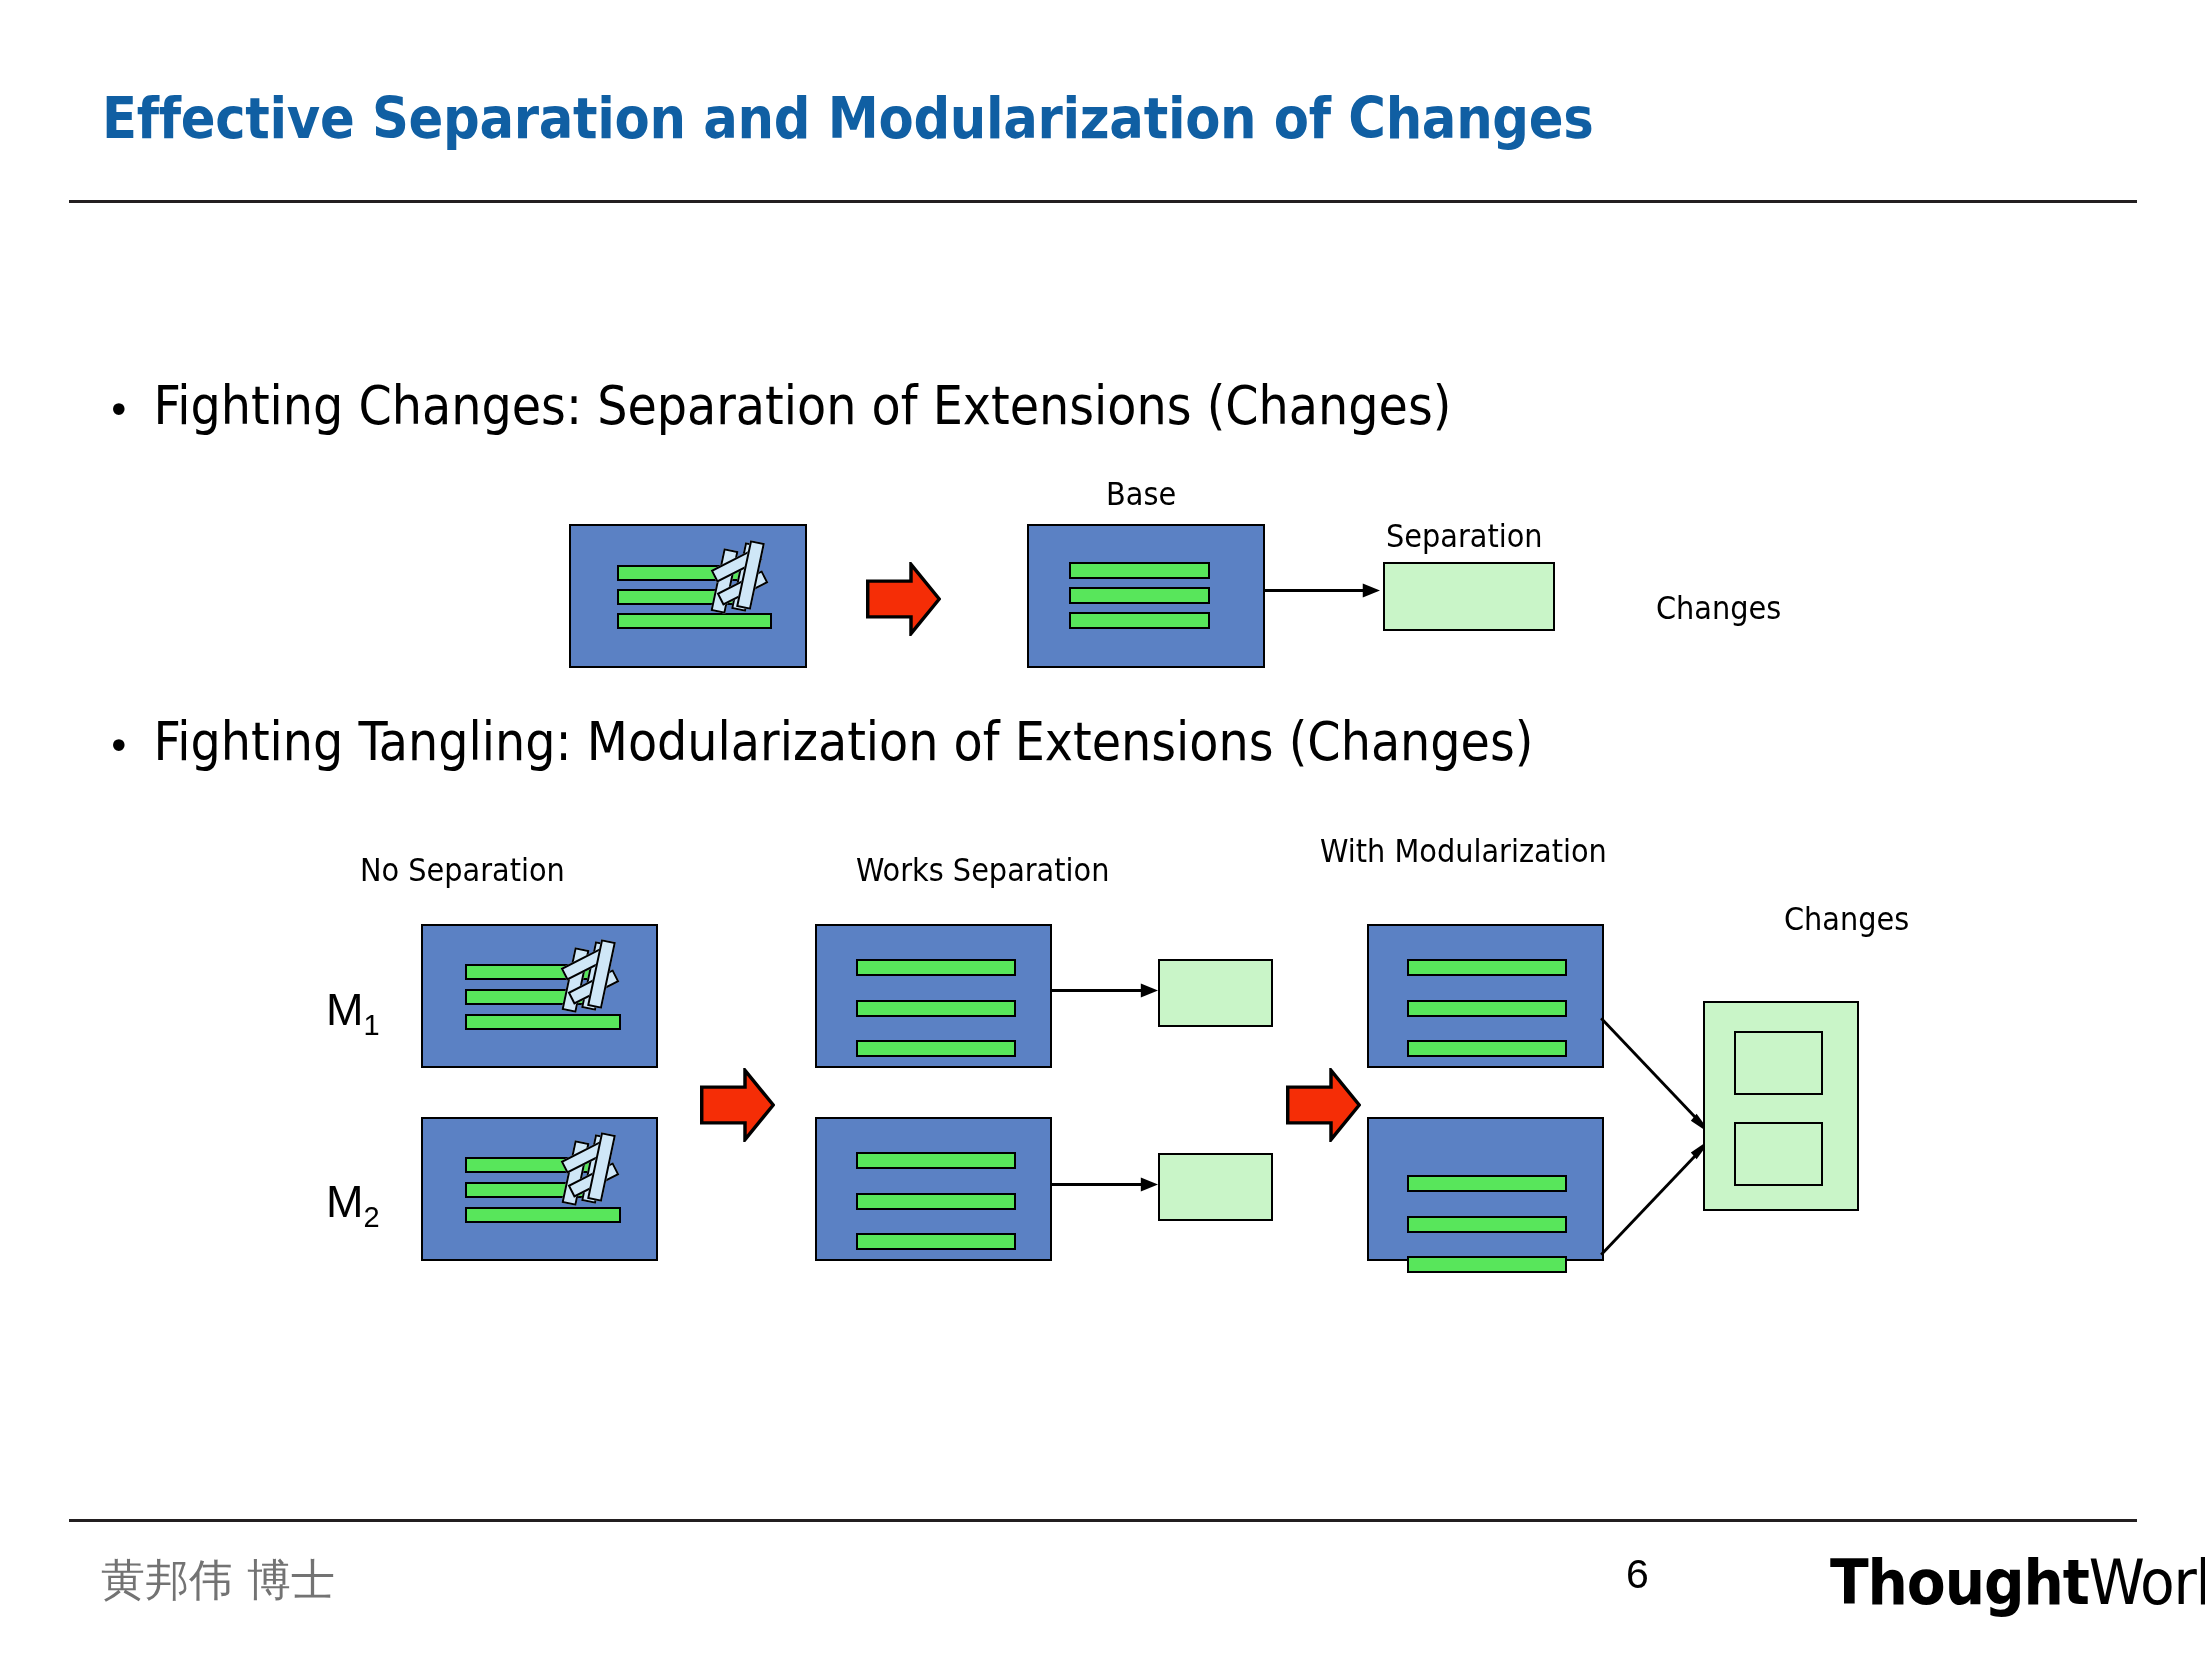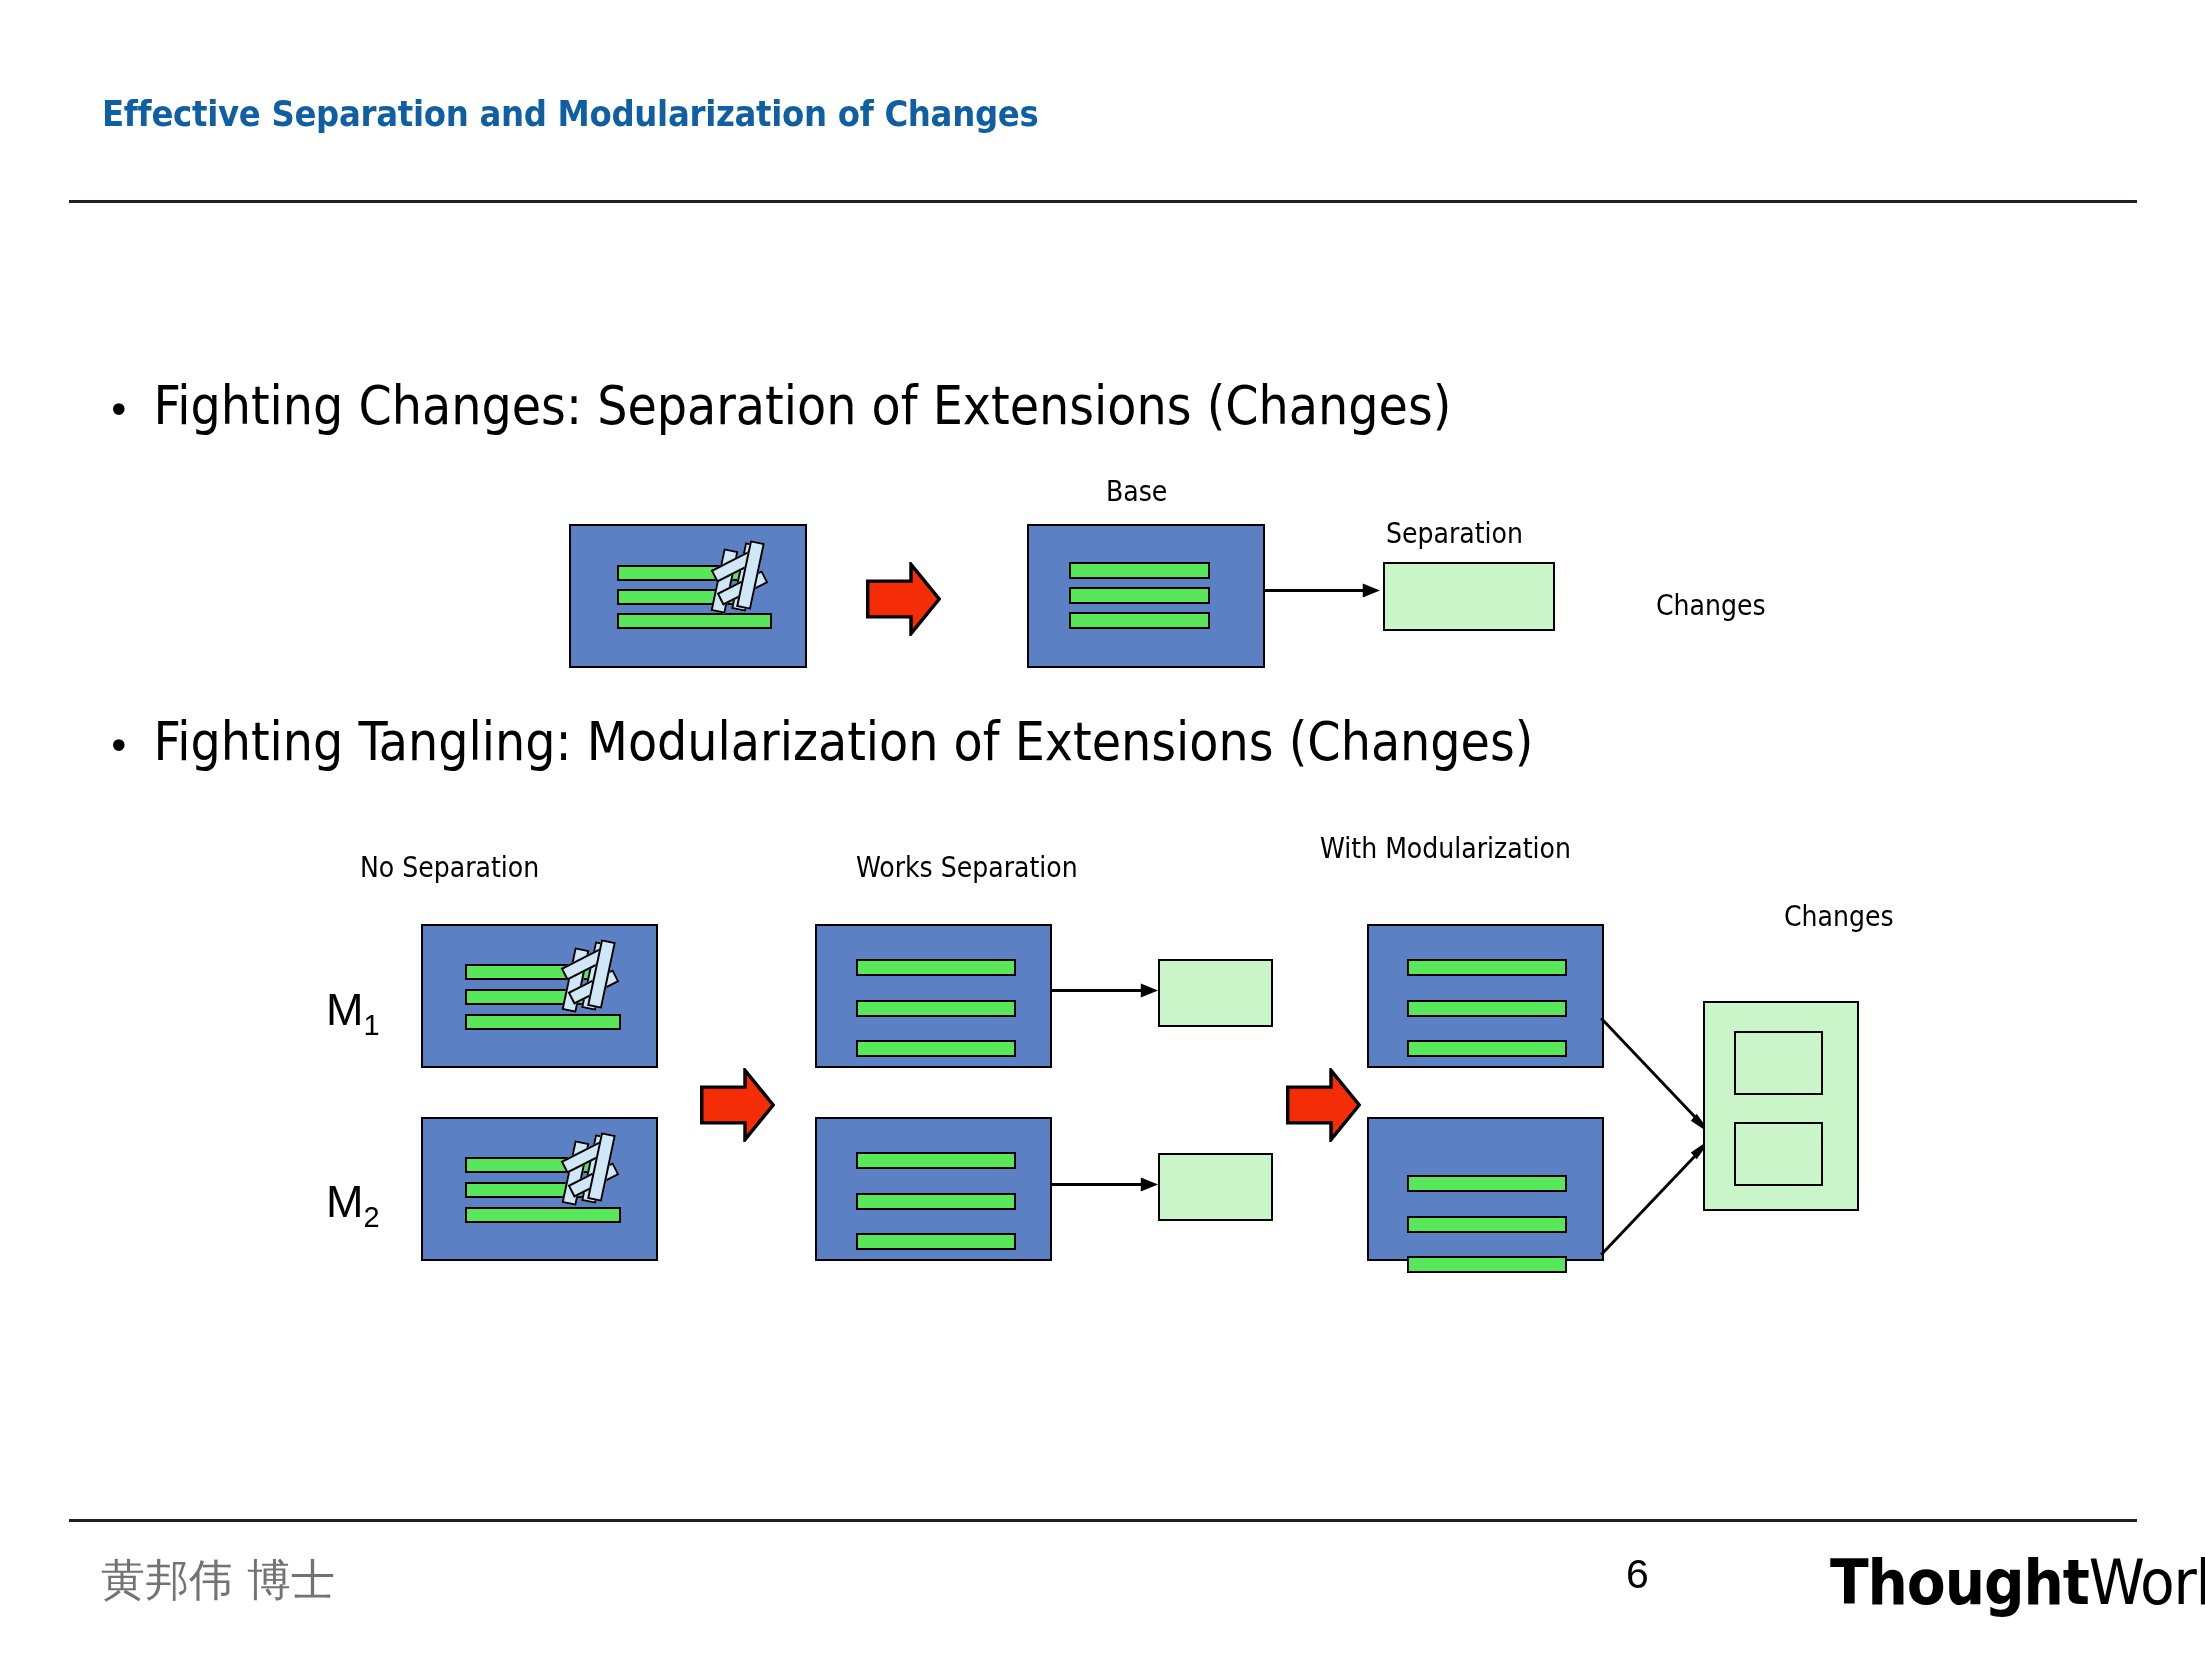--- a/index.html
+++ b/index.html
@@ -5,22 +5,22 @@
   html,body{margin:0;padding:0;background:#fff;}
   body{width:2205px;height:1654px;overflow:hidden;font-family:"Liberation Sans",sans-serif;}
   #slide{position:relative;width:2205px;height:1654px;background:#ffffff;}
 
   .abs{position:absolute;}
 
   
   #slide-title{
     left:102px; top:85px; width:1723px;
     font-family:"DejaVu Sans Condensed","DejaVu Sans",sans-serif;
-    font-weight:bold; font-size:36px; color:#105FA3;
-    letter-spacing:-0.3px; white-space:nowrap;margin-top:8px;
+    font-weight:bold; font-size:57px; color:#105FA3;
+    letter-spacing:-0.3px; white-space:nowrap;
   }
   #title-rule{left:69px; top:200px; width:2068px; height:2.9px; background:#231f20;}
 
   
   .bullet-row{display:flex; align-items:baseline;}
   .bullet-dot{
     font-size:40px; line-height:1; color:#000; margin-right:23px;
     font-family:"DejaVu Sans",sans-serif;
   }
   .bullet-text{
@@ -40,21 +40,21 @@
   .ext-box{
     background:#C9F5C8; border:2.9px solid #000; box-sizing:border-box;
   }
   .tilt-bar{
     position:absolute; background:#CFE7F7; border:2.3px solid #000; box-sizing:border-box;
   }
 
   
   .cap{
     font-family:"DejaVu Sans Condensed","DejaVu Sans",sans-serif;
-    font-size:28px; color:#000; white-space:nowrap; line-height:1;
+    font-size:32px; color:#000; white-space:nowrap; line-height:1;
   }
   .mlabel{
     font-family:"Liberation Sans",sans-serif;
     font-size:45px; color:#000; white-space:nowrap; line-height:1;
   }
   .mlabel sub{font-size:29px;}
   .red-arrow-wrap{position:absolute;}
   .red-arrow-wrap svg{display:block;}
 
   

